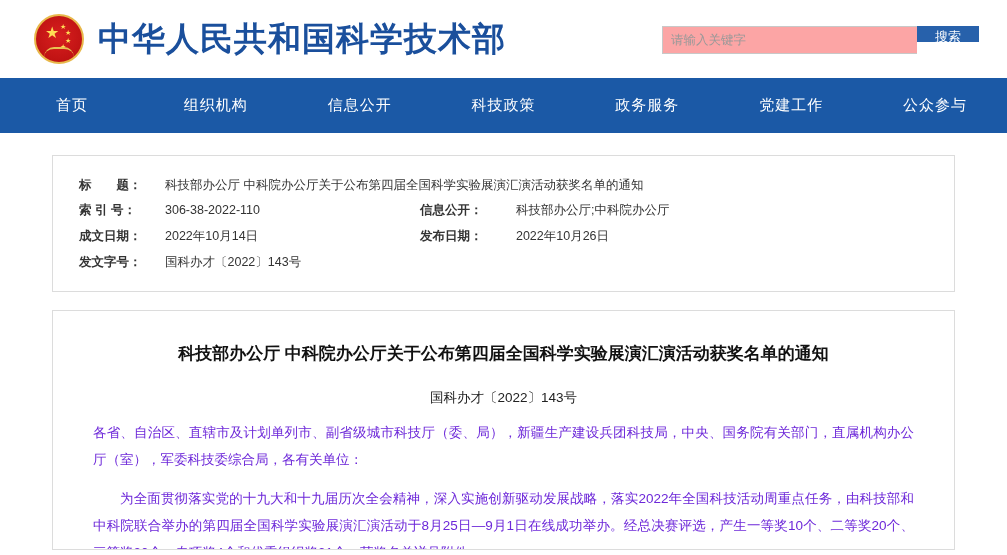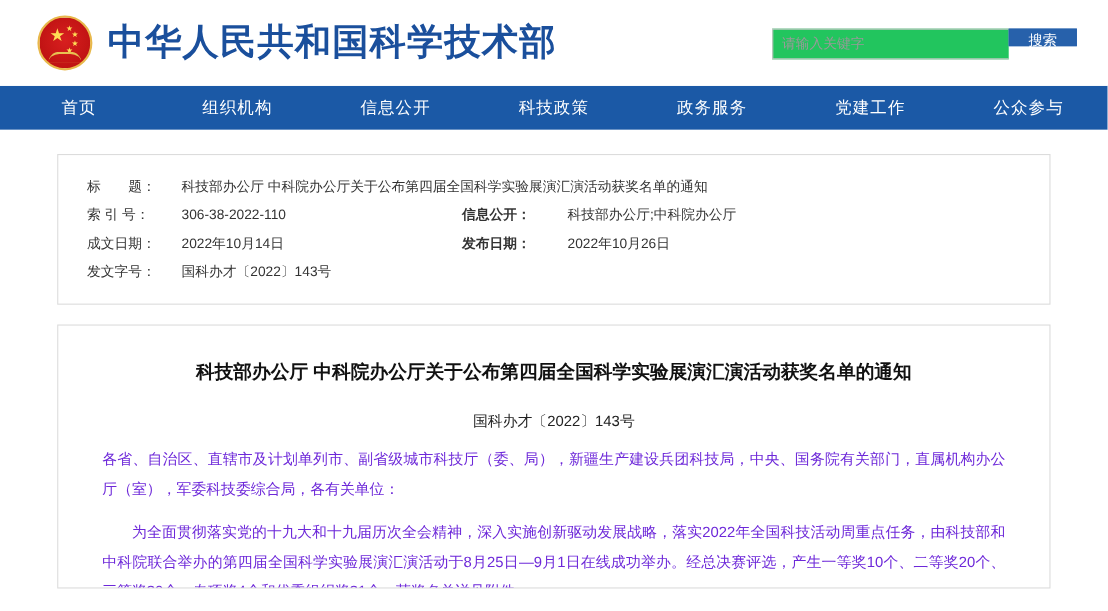--- a/index.html
+++ b/index.html
@@ -64,44 +64,44 @@
     letter-spacing: .2px;
     margin-top: 2px;
   }
   .search-box {
     position: absolute;
     right: 28px; top: 26px;
     display: flex;
     height: 28px;
   }
   .search-input {
-    width: 215px;
+    width: 255px;
     height: 28px;
     border: 1px solid #c8c8c8;
     border-right: none;
     padding: 0 8px;
     font-size: 12.5px;
     color: #555;
     outline: none;
-    background: #22c55e;
+    background: #fca5a5;
   }
   .search-input::placeholder { color: #999; }
   .search-btn {
     width: 62px; height: 16px;
     background: #2761ab;
     color: #fff;
     border: 1px solid #2761ab;
     font-size: 13px;
     cursor: pointer;
     font-family: "Liberation Sans", sans-serif;
   }
 
   
   .nav {
-    height: 40px;
+    height: 55px;
     background: #1b59a6;
     display: flex;
     align-items: stretch;
   }
   .nav-item {
     flex: 1 1 0;
     display: flex;
     align-items: center;
     justify-content: center;
     color: #ffffff;
@@ -121,21 +121,21 @@
     background: #fff;
   }
   .meta-table { width: 100%; border-collapse: collapse; }
   .meta-table td {
     font-size: 12.5px;
     color: #333;
     padding: 3.5px 0;
     vertical-align: top;
     line-height: 1.5;
   }
-  .lbl { font-weight: normal; white-space: nowrap; width: 86px; color: #222; }
+  .lbl { font-weight: bold; white-space: nowrap; width: 86px; color: #222; }
   .val { padding-left: 14px; }
   .col2-lbl { font-weight: bold; white-space: nowrap; width: 96px; padding-left: 40px; color: #222; }
 
   .doc-card {
     border: 1px solid #dcdcdc;
     margin-top: 18px;
     padding: 30px 40px 10px 40px;
     background: #fff;
     height: 240px;
     overflow: hidden;

